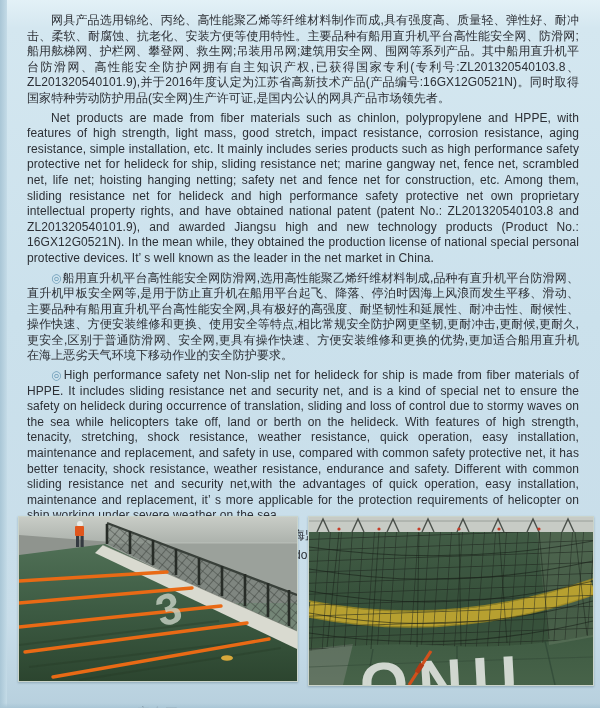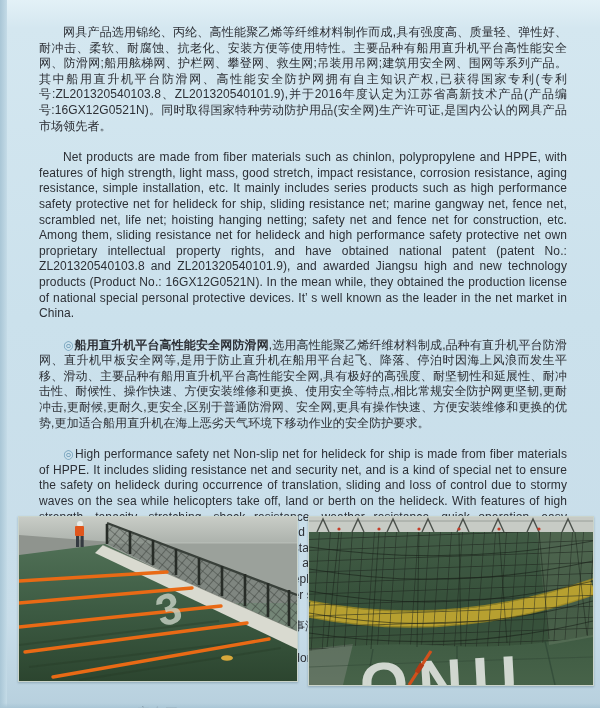--- a/index.html
+++ b/index.html
@@ -17,25 +17,25 @@
   }
   .page::after{ 
     content:"";position:absolute;left:0;right:0;bottom:0;height:5px;
     background:linear-gradient(180deg,rgba(150,180,200,0),#a9c6d6);
   }
   .text{
     position:absolute;left:23px;right:17px;top:9px;
     color:#2c2f35;
   }
   .text p{
-    margin:16px;font-size:12px;line-height:15.6px;text-align:justify;
+    margin:4px;font-size:12px;line-height:15.6px;text-align:justify;
     text-indent:24px;letter-spacing:.1px;
   }
   .bullet{color:#6d9cb8;font-weight:bold;margin-right:1px;}
-  .ptitle{font-weight:bold;}
+  .ptitle{font-weight:normal;}
   .figures{
     position:absolute;top:516px;left:18px;display:flex;gap:10px;
   }
   .fig{display:flex;flex-direction:column;align-items:center;}
   .fig .frame{
     border:1px solid rgba(255,255,255,.55);
     box-shadow:0 1px 2px rgba(60,90,110,.35);
     background:#8aa08d;line-height:0;
   }
   .fig svg{display:block;}

